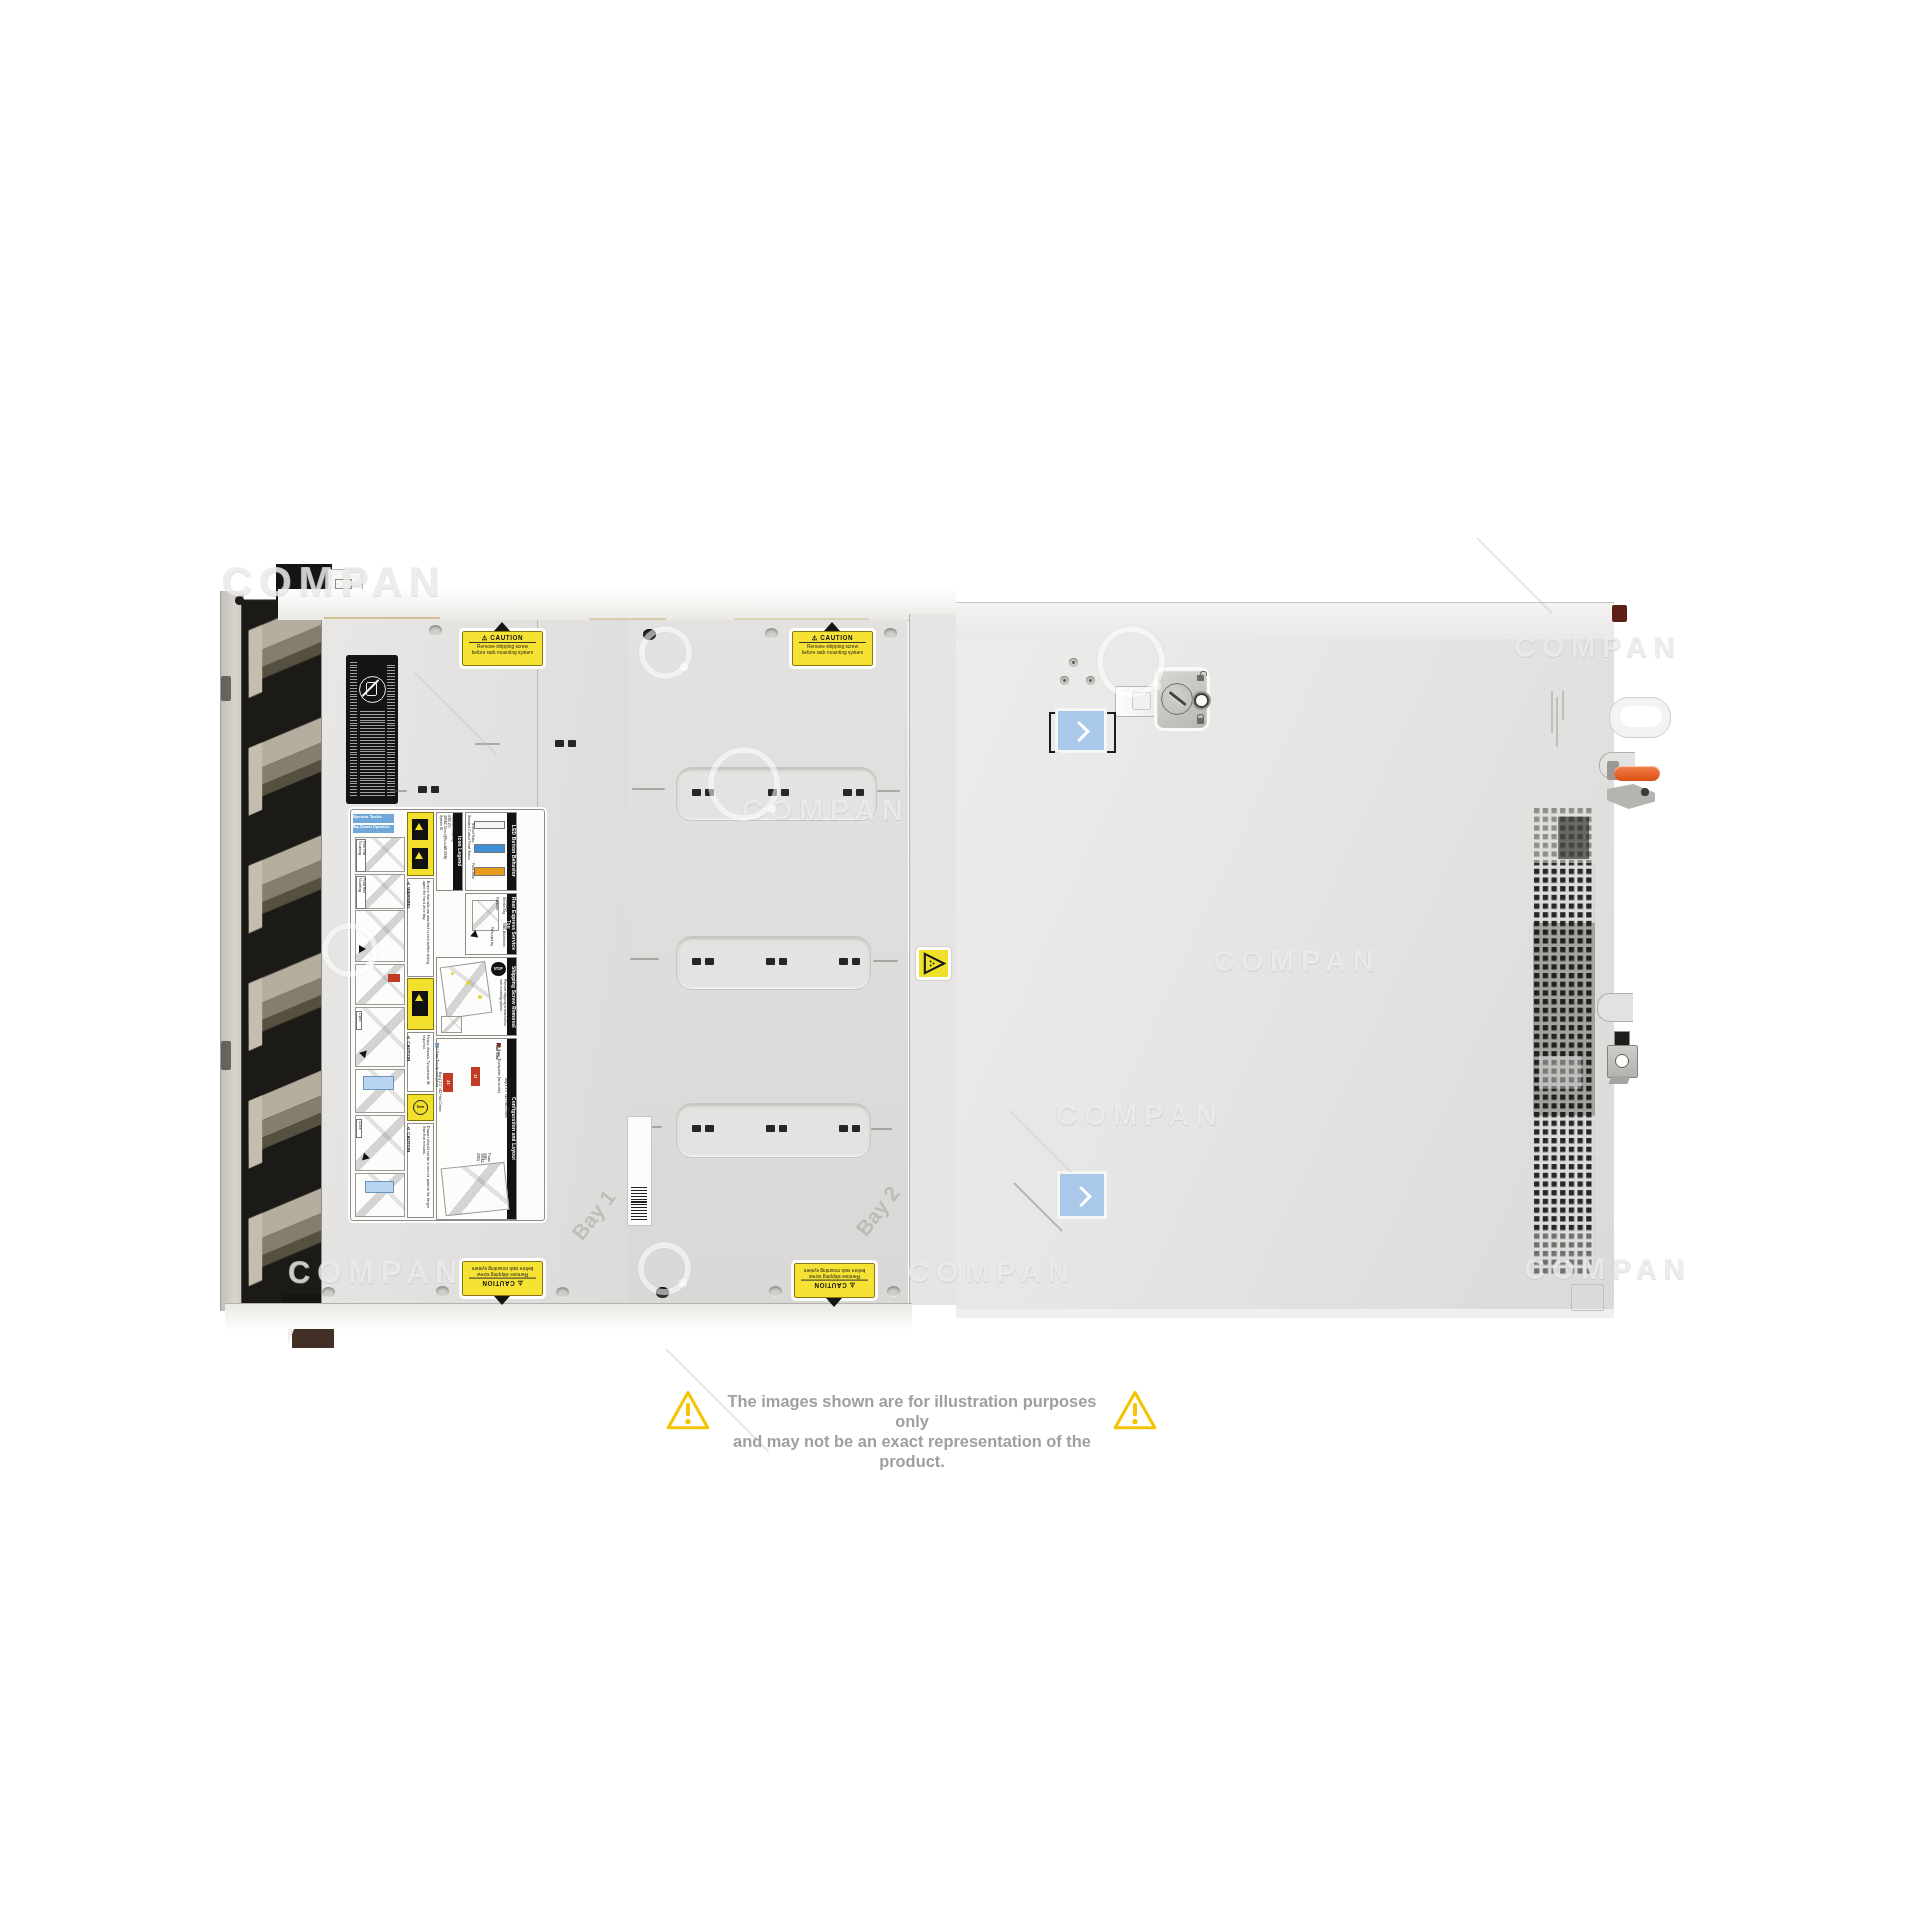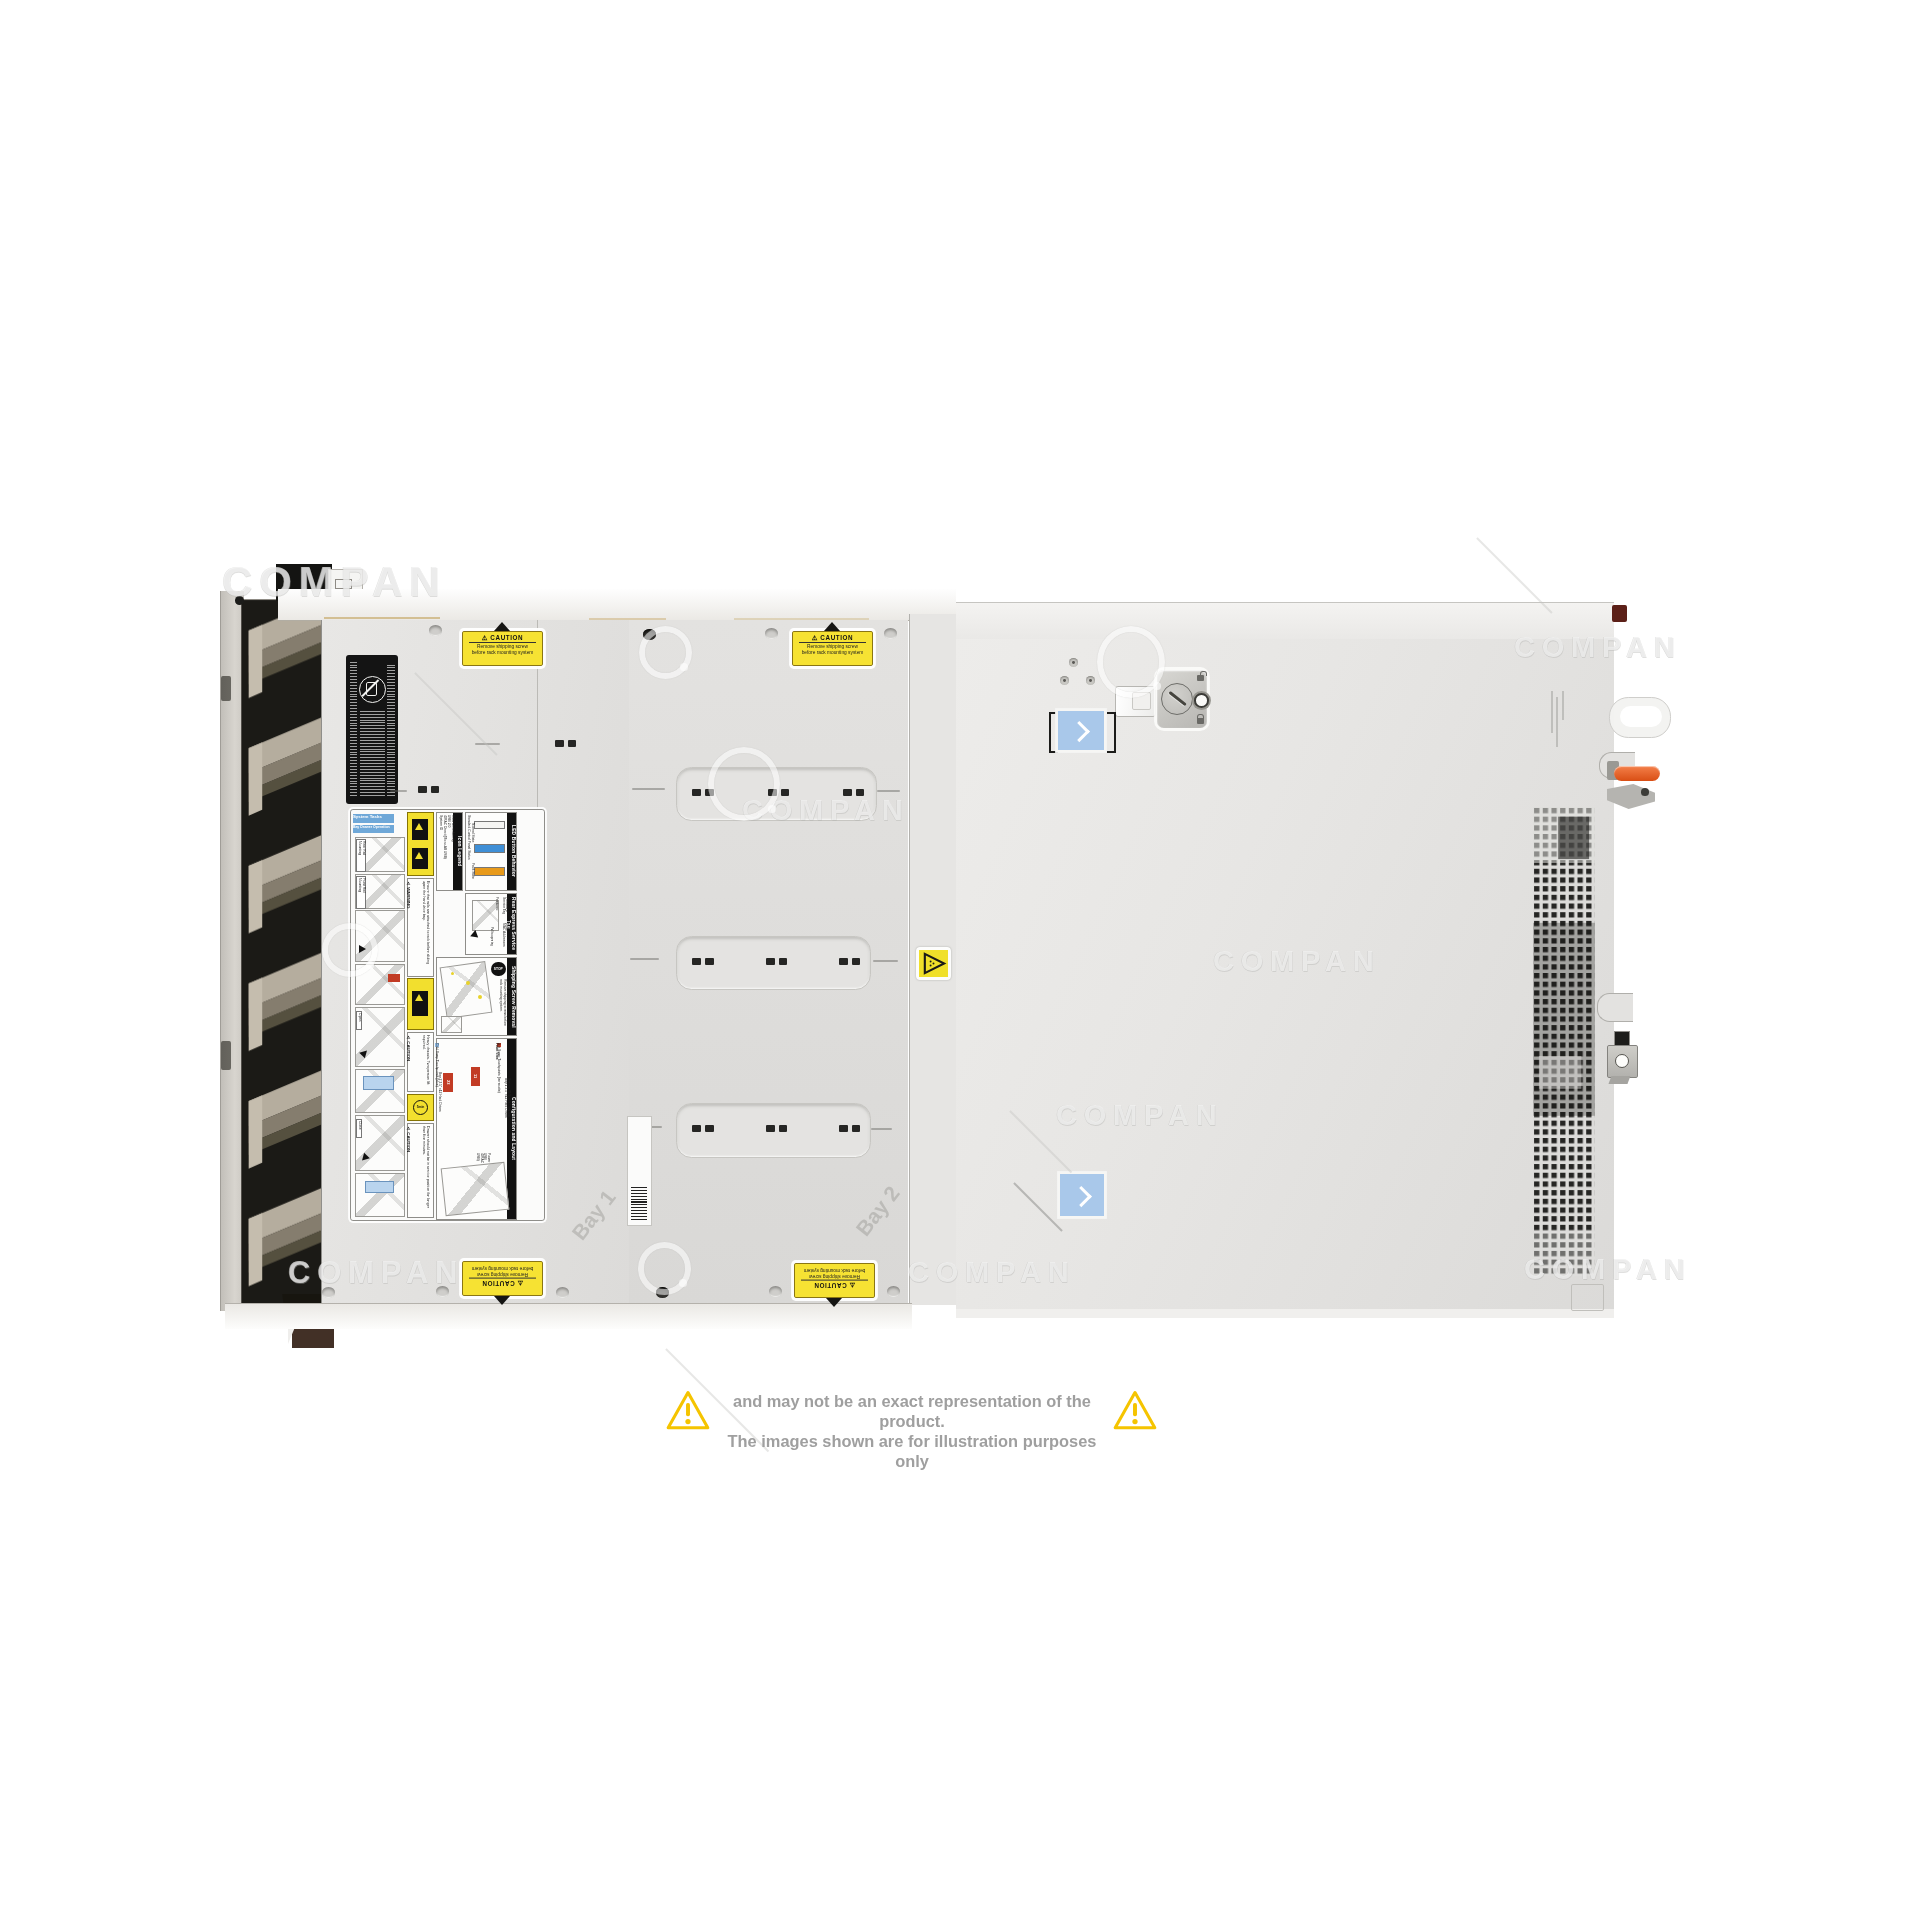--- a/index.html
+++ b/index.html
@@ -510,22 +510,22 @@
     <div class="abs wline" style="left:1010px;top:1110px;width:87px;"></div>
   </div>
 
   <div>
     <svg class="abs warn-tri" style="left:666px;top:1388px;" viewBox="0 0 100 100">
       <polygon points="50,8 95,88 5,88" fill="#ffffff" stroke="#f5c400" stroke-width="7" stroke-linejoin="round"></polygon>
       <rect x="45.5" y="32" width="9" height="30" rx="4" fill="#f5c400"></rect>
       <circle cx="50" cy="74" r="6" fill="#f5c400"></circle>
     </svg>
     <div class="abs" id="disc-text">
+      <div>The images shown are for illustration purposes only</div>
       <div>and may not be an exact representation of the product.</div>
-      <div>The images shown are for illustration purposes only</div>
     </div>
     <svg class="abs warn-tri" style="left:1113px;top:1388px;" viewBox="0 0 100 100">
       <polygon points="50,8 95,88 5,88" fill="#ffffff" stroke="#f5c400" stroke-width="7" stroke-linejoin="round"></polygon>
       <rect x="45.5" y="32" width="9" height="30" rx="4" fill="#f5c400"></rect>
       <circle cx="50" cy="74" r="6" fill="#f5c400"></circle>
     </svg>
   </div>
 
 </div>
 

